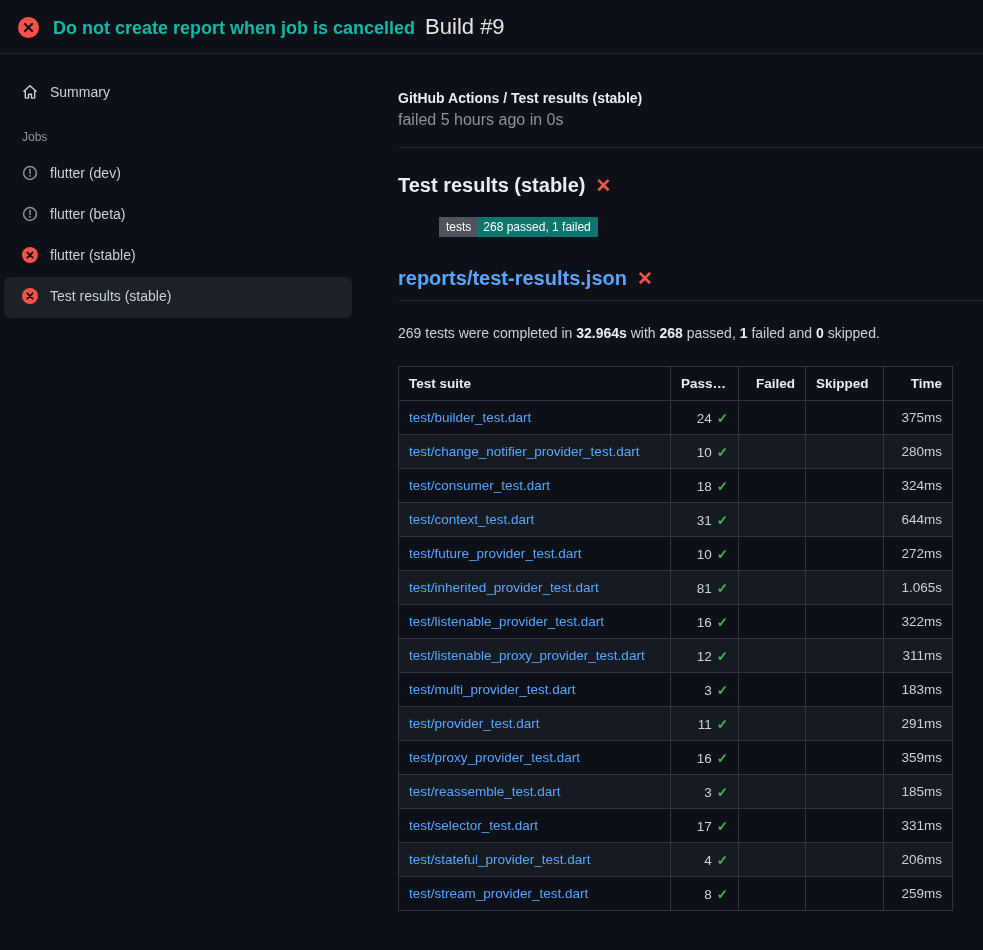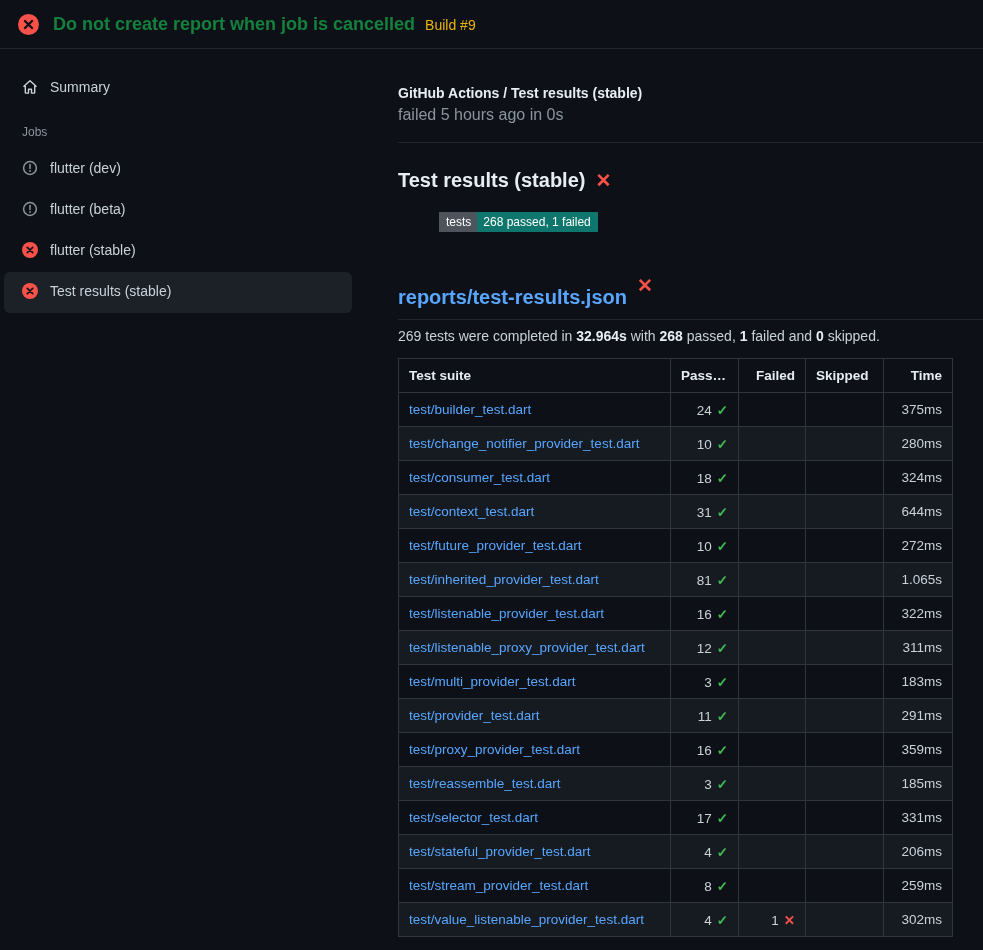--- a/index.html
+++ b/index.html
@@ -14,22 +14,22 @@
   a { text-decoration:none; }
 
   
   .run-header {
     display:flex; align-items:center; gap:14px;
     padding:14px 24px 13px 18px;
     border-bottom:1px solid #21262d;
   }
   .run-header .status-ico { flex:0 0 auto; display:flex; }
   .run-title-wrap { display:flex; align-items:baseline; gap:10px; }
-  .run-title { font-size:18px; font-weight:700; color:#15803d; }
-  .run-build { font-size:14px; font-weight:400; color:#eab308; }
+  .run-title { font-size:18px; font-weight:700; color:#14b8a6; }
+  .run-build { font-size:22px; font-weight:400; color:#e5e5e5; }
 
   
   .layout { display:flex; align-items:flex-start; }
 
   
   .sidebar { width:370px; flex:0 0 370px; padding:20px 18px 0 4px; }
   .side-item {
     display:flex; align-items:center; gap:12px;
     padding:10px 10px 10px 18px;
     border-radius:6px;
@@ -65,28 +65,28 @@
   }
   .badge-label { background:#4f545c; color:#ffffff; padding:4px 6px 4px 7px; }
   .badge-value { background:#0f766e; color:#ffffff; padding:4px 7px 4px 6px; }
 
   .report-heading {
     margin-top:30px; padding-bottom:10px;
     border-bottom:1px solid #21262d;
     display:flex; align-items:center; gap:10px;
     font-size:20px; font-weight:600;
   }
-  .report-link { color:#58a6ff;margin-top:24px; }
-
-  .summary-line { margin-top:8px; font-size:14px; color:#c9d1d9; }
+  .report-link { color:#58a6ff; }
+
+  .summary-line { margin-top:24px; font-size:14px; color:#c9d1d9; }
   .summary-line strong { color:#e6edf3; font-weight:700; }
 
   
   table.results {
-    margin-top:14px; border-collapse:collapse; table-layout:fixed;
+    margin-top:25px; border-collapse:collapse; table-layout:fixed;
     width:554px; font-size:13.5px;
   }
   .results th, .results td {
     border:1px solid #30363d;
     padding:7px 10px;
     height:34px;
     overflow:hidden; white-space:nowrap; text-overflow:ellipsis;
   }
   .results th { font-weight:700; color:#e6edf3; text-align:left; }
   .results th.num, .results td.num-cell, .results th.time, .results td.time-cell { text-align:right; }
@@ -307,23 +307,16 @@
             <td class="num-cell"></td>
             <td class="time-cell">206ms</td>
           </tr>
           <tr>
             <td><a href="#" class="suite-link">test/stream_provider_test.dart</a></td>
             <td class="num-cell"><span>8</span><span class="check">✓</span></td>
             <td class="num-cell"></td>
             <td class="num-cell"></td>
             <td class="time-cell">259ms</td>
           </tr>
-          <tr>
-            <td><a href="#" class="suite-link">test/value_listenable_provider_test.dart</a></td>
-            <td class="num-cell"><span>4</span><span class="check">✓</span></td>
-            <td class="num-cell"><span>1</span><span class="cross">✕</span></td>
-            <td class="num-cell"></td>
-            <td class="time-cell">302ms</td>
-          </tr>
         </tbody>
     </table>
   </main>
 </div>
 
 </body></html>

